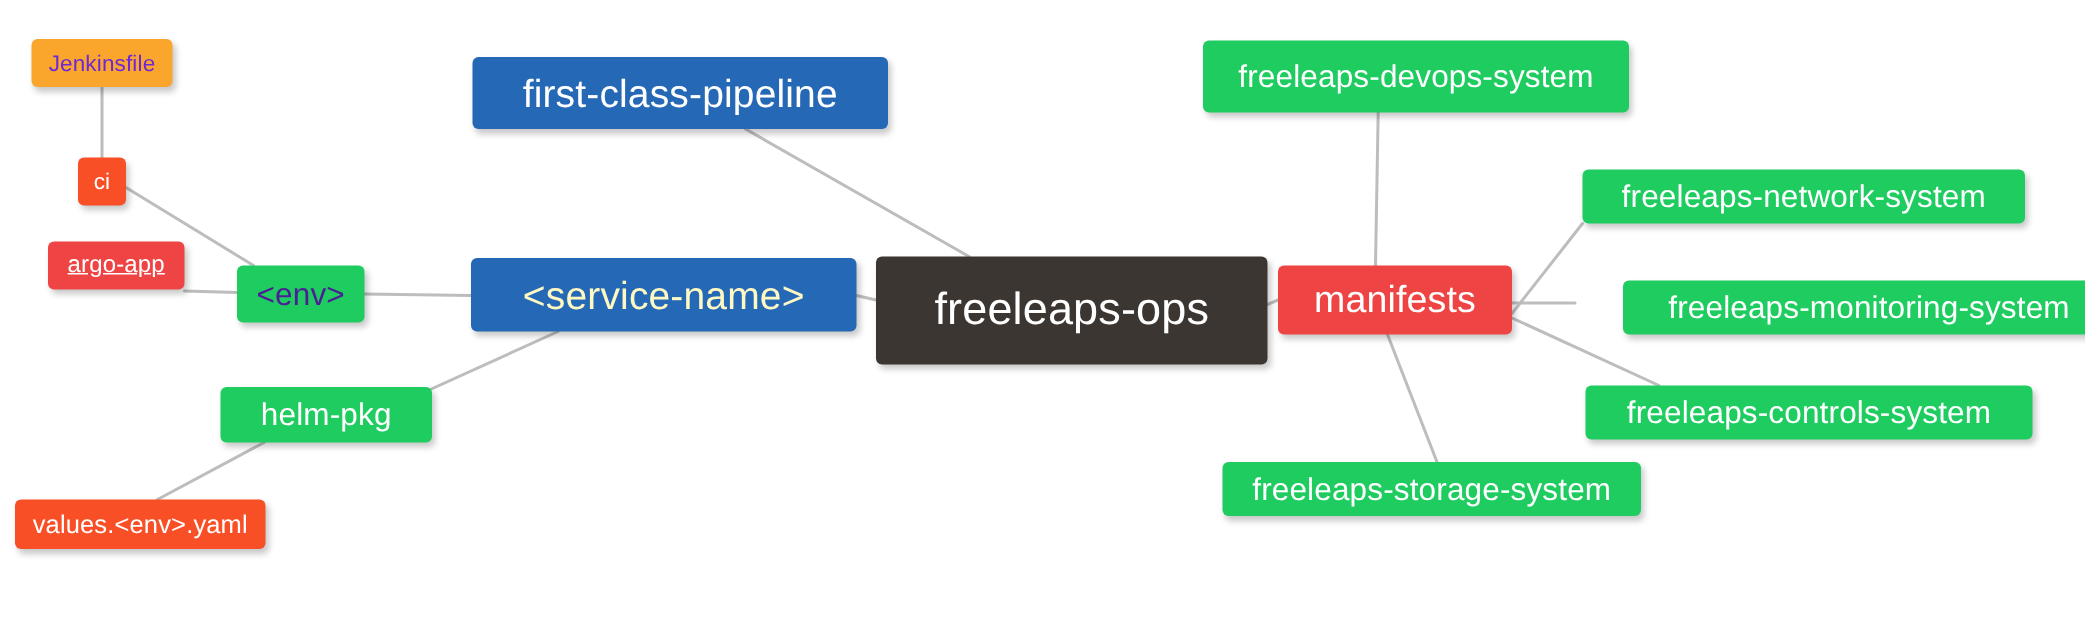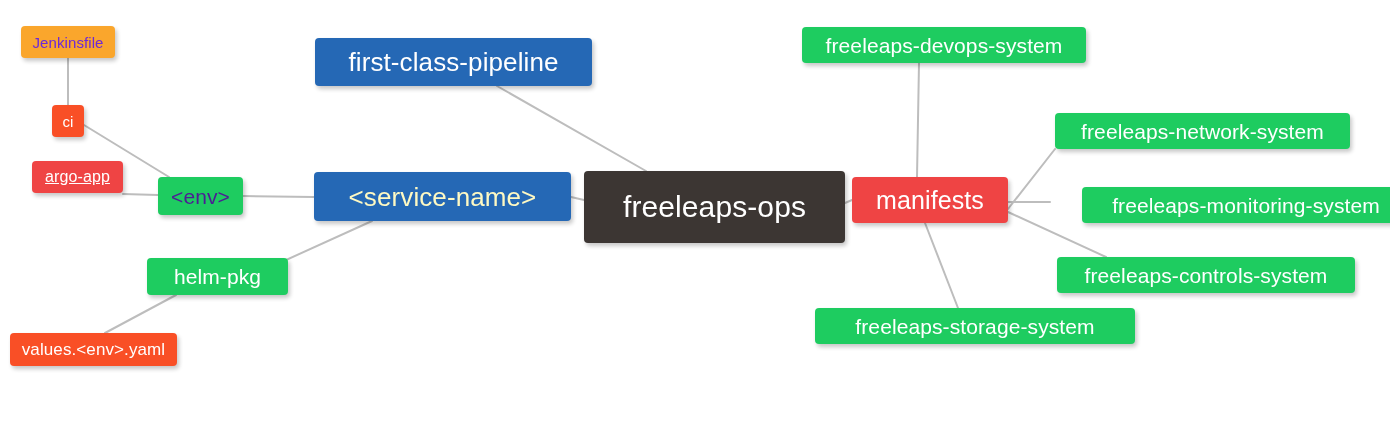--- a/index.html
+++ b/index.html
@@ -89,29 +89,29 @@
       </div>
       <div class="node" style="left: 52px; top: 105px; width: 32px; height: 32px; background: rgb(249, 79, 38); color: rgb(255, 255, 255); font-size: 15px;">
         <span class="node-label">ci</span>
       </div>
       <div class="node" style="left: 32px; top: 161px; width: 91px; height: 32px; background: #ef4444; color: rgb(255, 255, 255); font-size: 16px; text-decoration: underline;">
         <span class="node-label">argo-app</span>
       </div>
       <div class="node" style="left: 10px; top: 333px; width: 167px; height: 33px; background: rgb(249, 79, 38); color: rgb(255, 255, 255); font-size: 17px;">
         <span class="node-label">values.&lt;env&gt;.yaml</span>
       </div>
-      <div class="node" style="left: 802px; top: 27px; width: 284px; height: 36px; background: rgb(30, 204, 96); color: rgb(255, 255, 255); font-size: 21px;">
+      <div class="node" style="left: 802px; top: 27px; width: 284px; height: 48px; background: rgb(30, 204, 96); color: rgb(255, 255, 255); font-size: 21px;">
         <span class="node-label">freeleaps-devops-system</span>
       </div>
       <div class="node" style="left: 1055px; top: 113px; width: 295px; height: 36px; background: rgb(30, 204, 96); color: rgb(255, 255, 255); font-size: 21px;">
         <span class="node-label">freeleaps-network-system</span>
       </div>
       <div class="node" style="left: 1050px; top: 187px; width: 328px; height: 36px; background: rgb(30, 204, 96); color: rgb(255, 255, 255); font-size: 21px; margin-left: 32px;">
         <span class="node-label">freeleaps-monitoring-system</span>
       </div>
       <div class="node" style="left: 1057px; top: 257px; width: 298px; height: 36px; background: rgb(30, 204, 96); color: rgb(255, 255, 255); font-size: 21px; justify-content: center;">
         <span class="node-label">freeleaps-controls-system</span>
       </div>
-      <div class="node" style="left: 815px; top: 308px; width: 320px; height: 36px; background: rgb(30, 204, 96); color: rgb(255, 255, 255); font-size: 21px;">
+      <div class="node" style="left: 815px; top: 308px; width: 279px; height: 36px; background: rgb(30, 204, 96); color: rgb(255, 255, 255); font-size: 21px;">
         <span class="node-label">freeleaps-storage-system</span>
       </div>
     </div>
 </div>
 
 </body></html>

